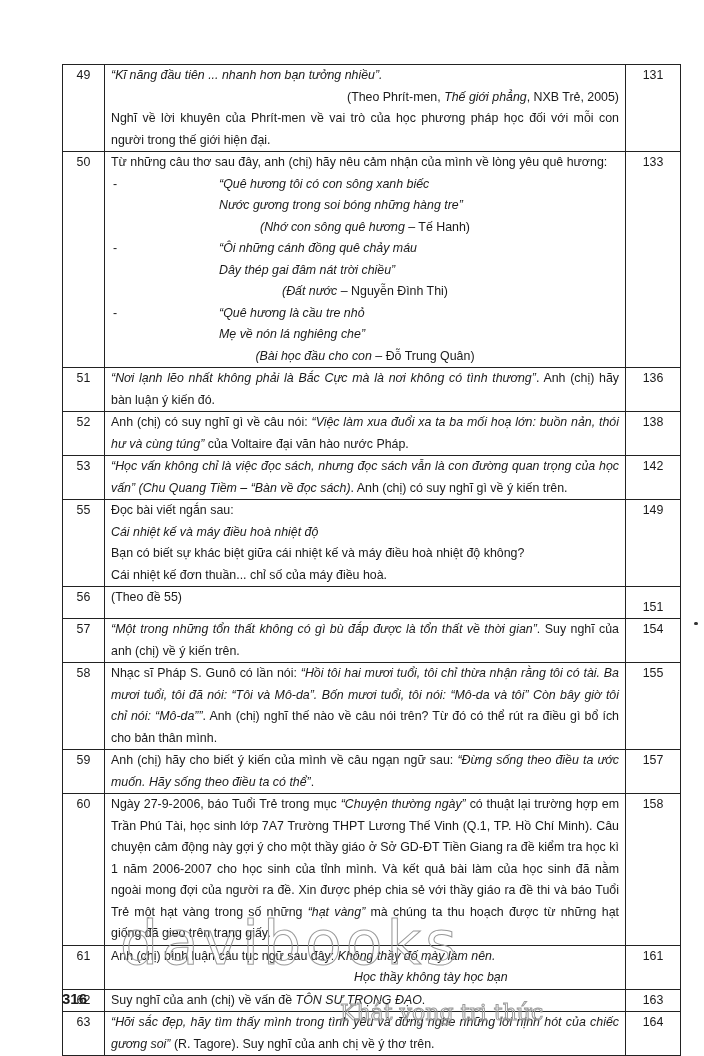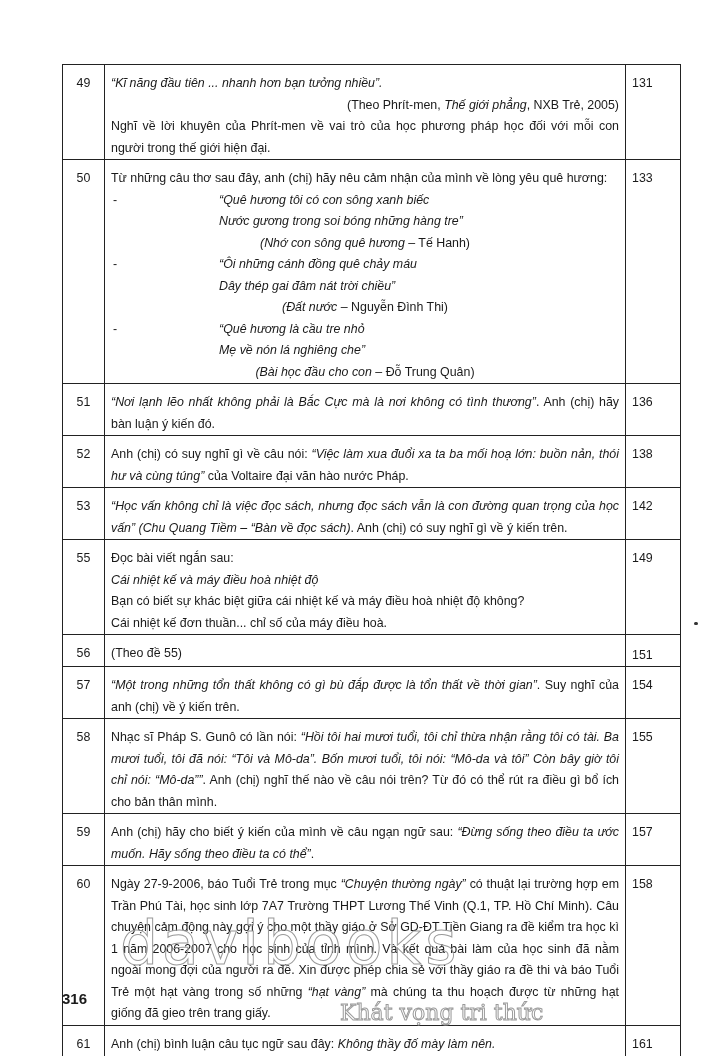--- a/index.html
+++ b/index.html
@@ -7,24 +7,24 @@
     width: 704px; height: 1056px; background: #ffffff; position: relative; overflow: hidden;
     font-family: "Liberation Sans", sans-serif; color: #1a1a1a;
   }
   .page { position: absolute; left: 0; top: 0; width: 704px; height: 1056px; }
   table.toc {
     position: absolute; left: 62px; top: 64px; width: 618px;
     border-collapse: collapse; table-layout: fixed;
     font-size: 12.4px; line-height: 21.5px;
   }
   table.toc td {
-    border: 1.3px solid #222; vertical-align: top; padding: 8px 6px 0 6px;
+    border: 1.3px solid #222; vertical-align: top; padding: 0 6px 0 6px;
   }
   td.num { width: 30px; text-align: center; padding: 0; }
-  td.page-ref { width: 42px; padding: 0; }
+  td.page-ref { width: 42px; text-align: center; padding: 0; }
   td.content { text-align: justify; }
   .line { display: block; }
   .right { text-align: right; }
   .poem { display: block; padding-left: 108px; font-style: italic; }
   .poem-wrap { position: relative; }
   .dash { position: absolute; left: 2px; }
   .src { display: block; text-align: center; }
   i, .it { font-style: italic; }
   .page-number {
     position: absolute; left: 62px; top: 990px; font-weight: bold; font-size: 15px;

